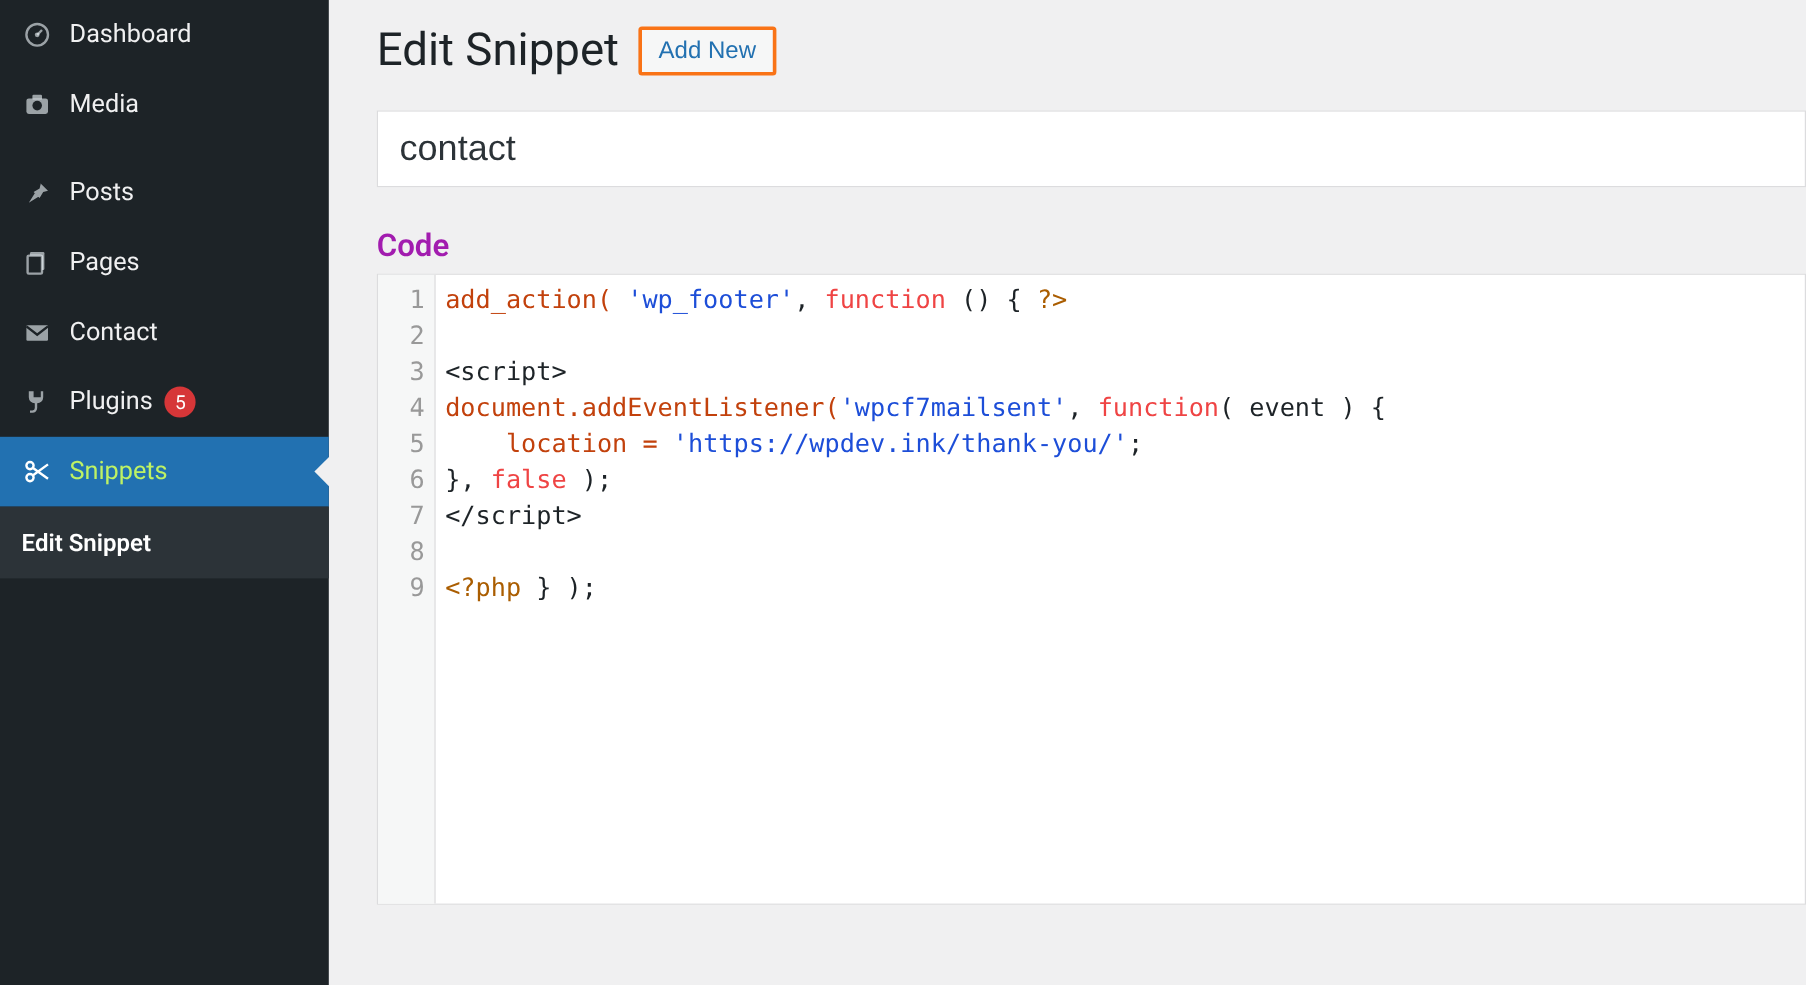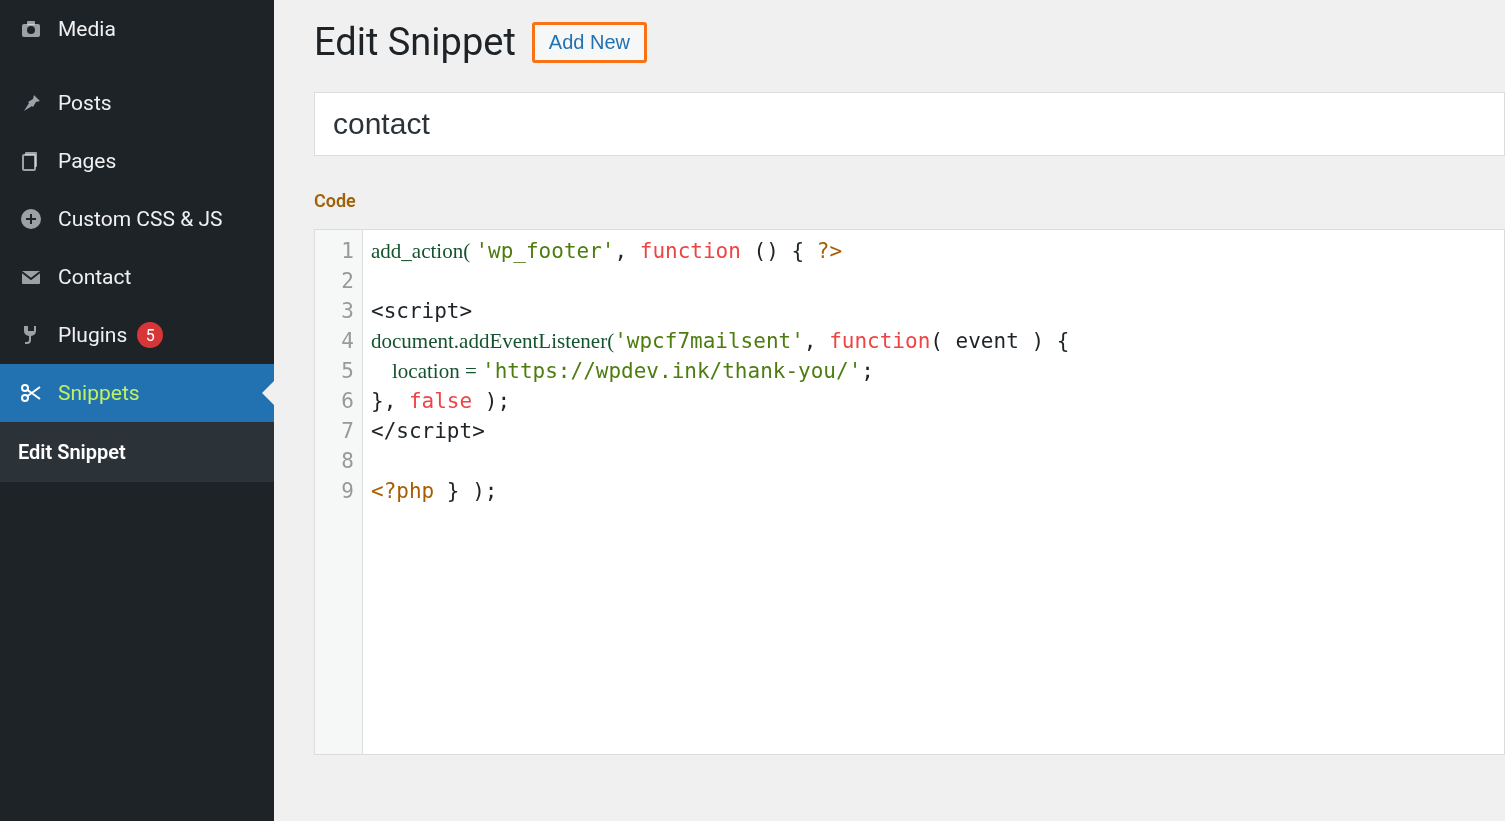--- a/index.html
+++ b/index.html
@@ -112,24 +112,24 @@
   border: 1px solid #dcdcde;
   background: #fff;
   color: #2c3338;
   font-size: 30px;
   padding: 14px 18px;
   border-radius: 0;
   outline: none;
   margin-bottom: 34px;
 }
 .section-heading {
-  font-size: 18px;
+  font-size: 26px;
   font-weight: 600;
-  color: #a16207;
-  margin-bottom: 18px;
+  color: #a21caf;
+  margin-bottom: 8px;
 }
 .editor {
   background: #fff;
   border: 1px solid #dcdcde;
   display: flex;
   font-family: Consolas, Monaco, "Andale Mono", monospace;
   font-size: 21px;
   line-height: 30px;
   height: 526px;
 }
@@ -143,36 +143,46 @@
 }
 .gutter .ln { height: 30px; }
 .code-area {
   padding: 6px 10px 0 8px;
   white-space: pre;
   color: #1d2327;
 }
 .code-area .line { height: 30px; }
 
 
-.tok-fn { color: #14532d; font-family: Liberation Serif, serif; }
-.tok-str { color: #4d7c0f; }
+.tok-fn { color: #c2410c; }
+.tok-str { color: #1d4ed8; }
 .tok-kw { color: #ef4444; }
 .tok-punc { color: #1d2327; }
 .tok-esc { color: #aa5d00; }
 .tok-tag { color: #1d2327; }
 
 svg { display: block; }
 </style>
 </head>
 <body>
 
 <nav class="sidebar">
   <div id="sidebar-menu">
       <div class="menu-item">
         <span class="icon">
+          <svg width="24" height="24" viewBox="0 0 24 24" fill="none">
+            <circle cx="12" cy="12" r="9" stroke="currentColor" stroke-width="2"></circle>
+            <path d="M12 12 L16 8" stroke="currentColor" stroke-width="2"></path>
+            <circle cx="12" cy="12" r="2" fill="currentColor"></circle>
+          </svg>
+        </span>
+        <span>Dashboard</span>
+      </div>
+      <div class="menu-item">
+        <span class="icon">
           <svg width="24" height="24" viewBox="0 0 24 24" fill="currentColor">
             <rect x="3" y="7" width="18" height="13" rx="2"></rect>
             <circle cx="12" cy="13" r="4" fill="#1d2327"></circle>
             <rect x="8" y="4" width="8" height="4" rx="1"></rect>
           </svg>
         </span>
         <span>Media</span>
       </div>
       <div class="menu-item sep-top">
         <span class="icon">
@@ -183,29 +193,20 @@
         <span>Posts</span>
       </div>
       <div class="menu-item">
         <span class="icon">
           <svg width="24" height="24" viewBox="0 0 24 24" fill="currentColor">
             <rect x="6" y="3" width="12" height="15" rx="1"></rect>
             <rect x="4" y="6" width="12" height="15" rx="1" fill="#1d2327" stroke="currentColor" stroke-width="2"></rect>
           </svg>
         </span>
         <span>Pages</span>
-      </div>
-      <div class="menu-item">
-        <span class="icon">
-          <svg width="24" height="24" viewBox="0 0 24 24" fill="currentColor">
-            <circle cx="12" cy="12" r="10"></circle>
-            <path d="M12 7v10M7 12h10" stroke="#1d2327" stroke-width="2"></path>
-          </svg>
-        </span>
-        <span>Custom CSS &amp; JS</span>
       </div>
       <div class="menu-item">
         <span class="icon">
           <svg width="24" height="24" viewBox="0 0 24 24" fill="currentColor">
             <rect x="3" y="6" width="18" height="13" rx="1"></rect>
             <path d="M3 7l9 7 9-7" stroke="#1d2327" stroke-width="2" fill="none"></path>
           </svg>
         </span>
         <span>Contact</span>
       </div>

